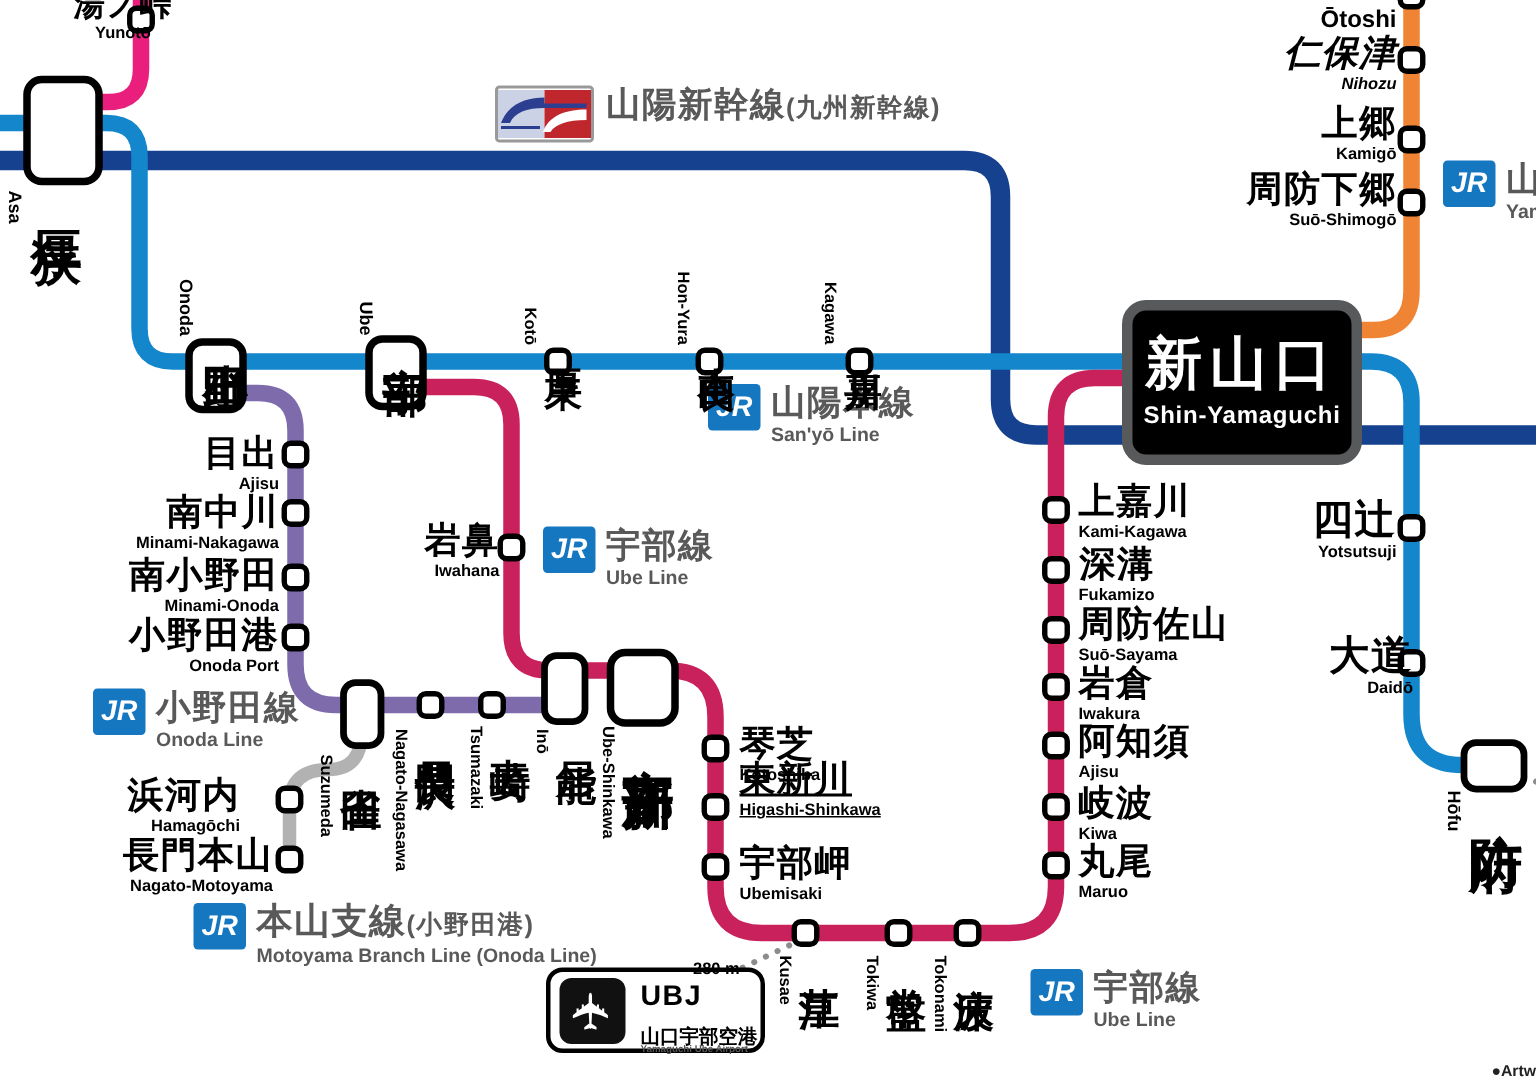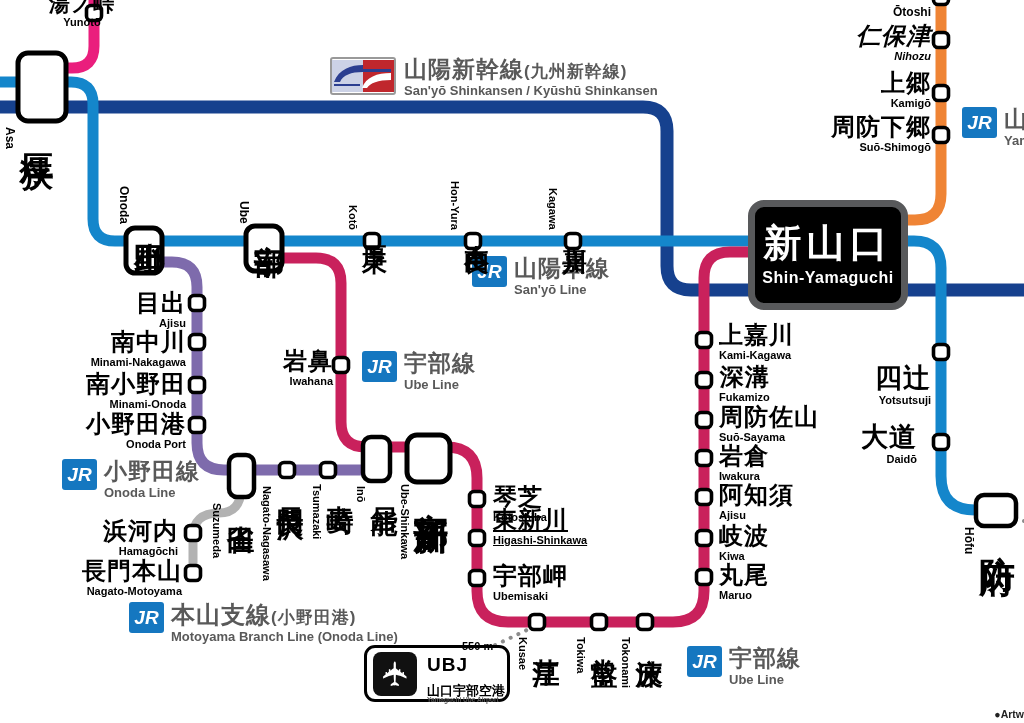--- a/index.html
+++ b/index.html
@@ -114,21 +114,20 @@
     <svg id="shinkansen-logo" viewBox="0 0 62 32">
       <rect x="0" y="0" width="31" height="32" fill="#ccd2e6"></rect>
       <rect x="31" y="0" width="31" height="32" fill="#c0272d"></rect>
       <path d="M2,22 C7,9 19,5 31,5 L31,12 C19,12 11,15 8,22 Z" fill="#2b3e90"></path>
       <path d="M2,24 H28 V26 H2 Z" fill="#2b3e90"></path>
       <path d="M30,28 C34,17 45,13 59,13 L59,20 C46,20 38,23 35,28 Z" fill="#fff"></path>
       <path d="M30,9 H59 V12 H30 Z" fill="#2b3e90"></path>
     </svg>
     <div class="jrtext">
       <div class="ja"><span>山陽新幹線</span><span class="sub">(九州新幹線)</span></div>
-      <div class="en">San'yō Shinkansen / Kyūshū Shinkansen</div>
     </div>
   </div>
 
   <div class="jrlabel" style="left:472px;top:256px;">
     <span class="jrbox">JR</span>
     <span class="jrtext">
         <span class="ja" style="display:block;">山陽本線</span>
         <span class="en" style="display:block;">San'yō Line</span>
       </span>
   </div>
@@ -250,42 +249,42 @@
       <span class="r">Minami-Nakagawa</span>
   </div>
   <div class="hlabel alR" style="right:838px;top:372px;">
     <span class="k">南小野田</span>
       <span class="r">Minami-Onoda</span>
   </div>
   <div class="hlabel alR" style="right:838px;top:412px;">
     <span class="k">小野田港</span>
       <span class="r">Onoda Port</span>
   </div>
-  <div class="hlabel alR" style="right:846px;top:519px;">
+  <div class="hlabel alR" style="right:864px;top:519px;">
     <span class="k">浜河内</span>
       <span class="r">Hamagōchi</span>
   </div>
   <div class="hlabel alR" style="right:842px;top:559px;">
     <span class="k">長門本山</span>
       <span class="r">Nagato-Motoyama</span>
   </div>
   <div class="hlabel alR" style="right:691px;top:349px;">
     <span class="k">岩鼻</span>
       <span class="r">Iwahana</span>
   </div>
-  <div class="hlabel alR" style="right:93px;top:333px;margin-top:32px;">
+  <div class="hlabel alR" style="right:93px;top:333px;">
     <span class="k" style="font-size:27px;">四辻</span>
       <span class="r">Yotsutsuji</span>
   </div>
-  <div class="hlabel alR" style="right:107px;top:424px;margin-left:28px;">
+  <div class="hlabel alR" style="right:82px;top:424px;margin-left:28px;">
     <span class="k" style="font-size:27px;">大道</span>
       <span class="r">Daidō</span>
   </div>
   <div class="hlabel alR" style="right:93px;top:3px;">
-    <span class="r" style="font-size:12px;">Ōtoshi</span>
+    <span class="r" style="font-size:16px;">Ōtoshi</span>
   </div>
   <div class="hlabel alR" style="right:93px;top:24px;font-style:italic;">
     <span class="k">仁保津</span>
       <span class="r">Nihozu</span>
   </div>
   <div class="hlabel alR" style="right:93px;top:71px;">
     <span class="k">上郷</span>
       <span class="r">Kamigō</span>
   </div>
   <div class="hlabel alR" style="right:93px;top:115px;">
@@ -340,16 +339,16 @@
   </div>
 
   <div id="airport-badge">
     <div id="airport-icon">
       <span class="plane">✈</span>
     </div>
     <div id="airport-code">UBJ</div>
     <div id="airport-ja">山口宇部空港</div>
     <div id="airport-en">Yamaguchi Ube Airport</div>
   </div>
-  <div id="airport-dist">550 m</div>
+  <div id="airport-dist">280 m</div>
 
   <div id="credit">●Artw</div>
 </div>
 
 </body></html>

